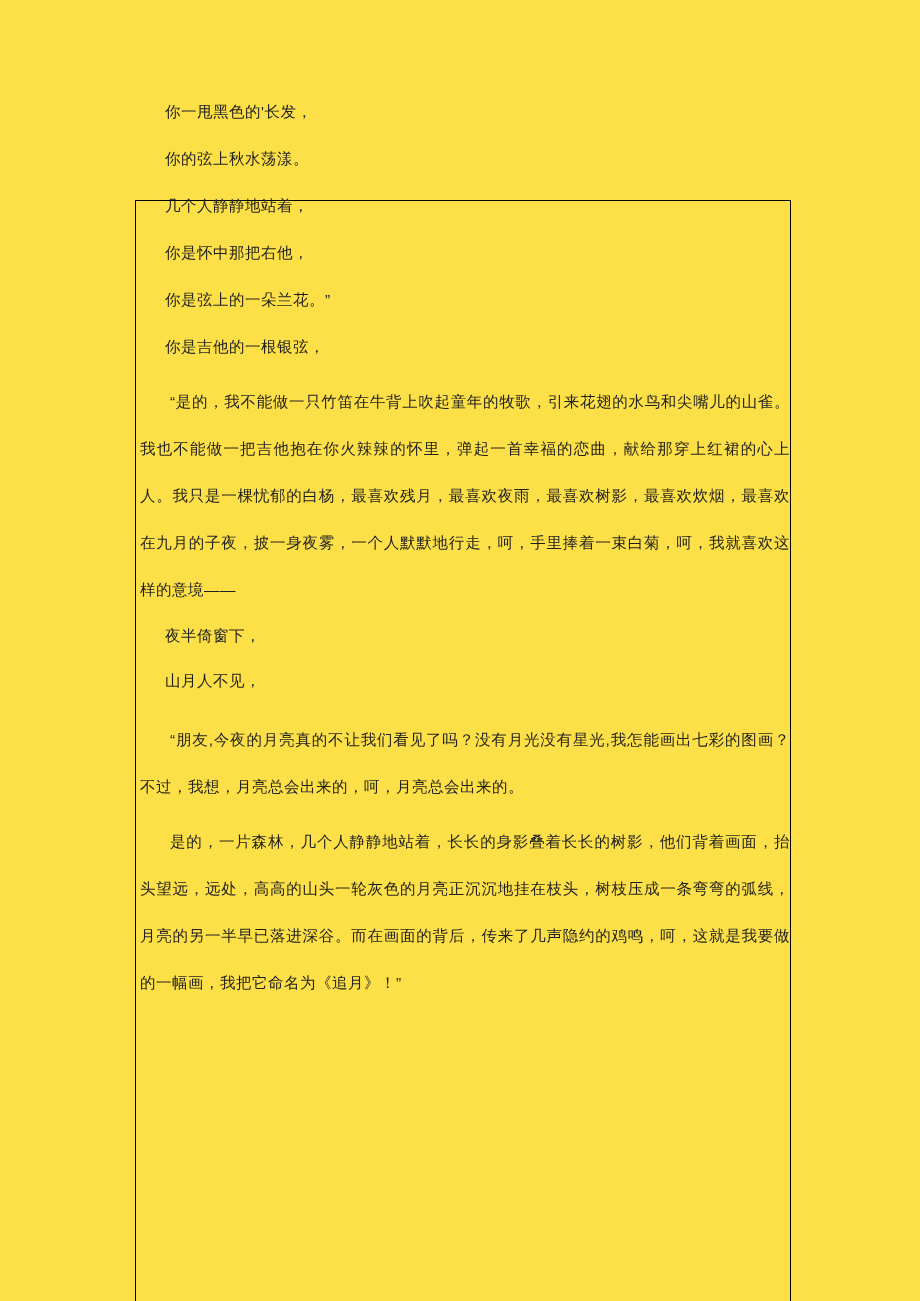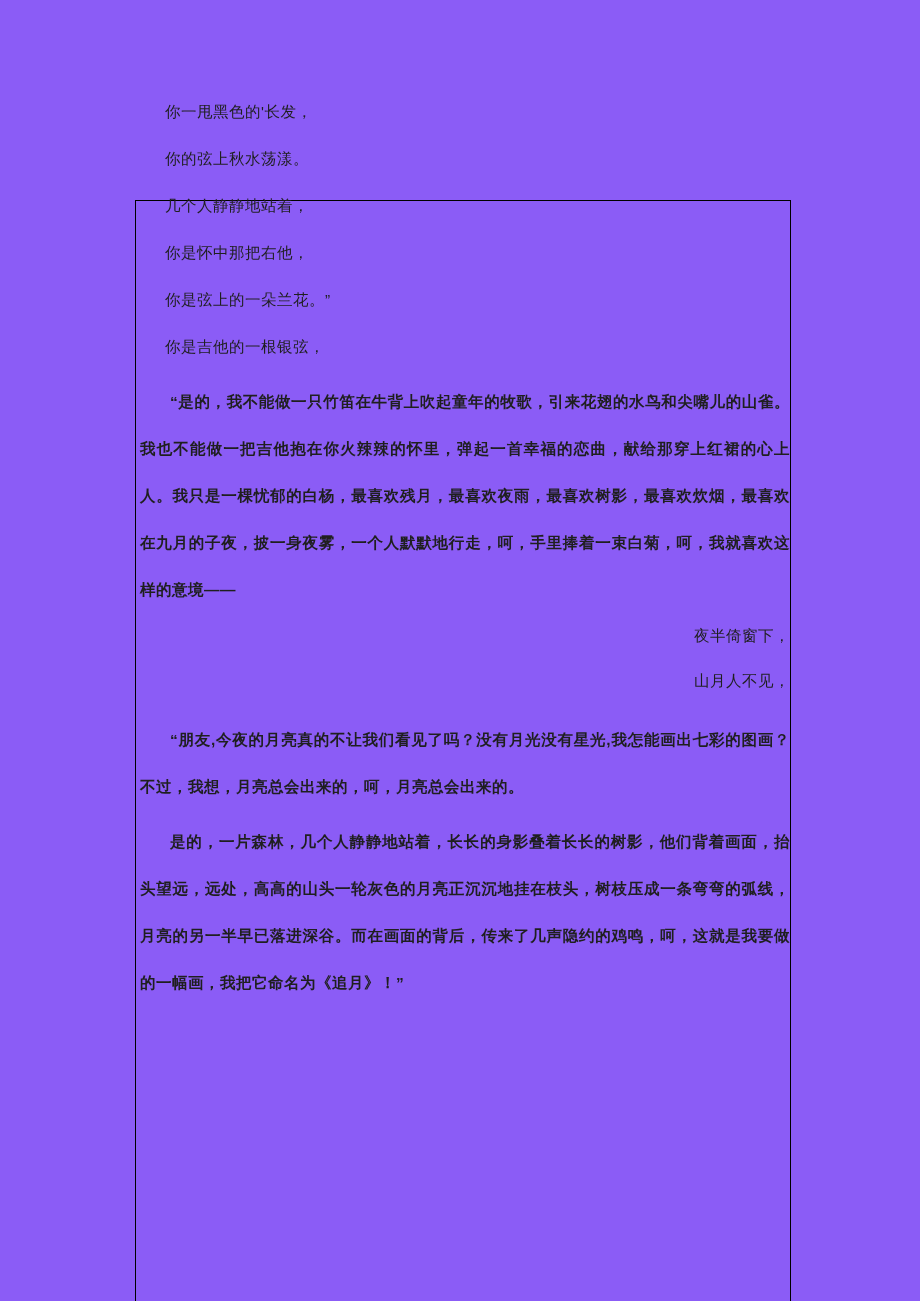--- a/index.html
+++ b/index.html
@@ -4,21 +4,21 @@
 <style>
   html, body {
     margin: 0;
     padding: 0;
     background: #ffffff;
   }
   .page {
     position: relative;
     width: 920px;
     height: 1301px;
-    background: #8b5cf6;
+    background: #fde047;
     overflow: hidden;
     font-family: "Liberation Sans", "DejaVu Sans", sans-serif;
     color: #1f1f1f;
   }
   .page-border {
     position: absolute;
     left: 135px;
     top: 200px;
     width: 656px;
     height: 1101px;
@@ -35,27 +35,25 @@
     font-size: 15.5px;
     line-height: 47px;
     letter-spacing: 0.5px;
   }
   .verse-line {
     padding-left: 25px;
     white-space: nowrap;
   }
   .verse-tight {
     line-height: 45px;
-    text-align: right;
   }
   .para {
     text-align: justify;
     text-indent: 30px;
     line-height: 47px;
-    font-weight: bold;
   }
   .gap-sm { margin-top: 8px; }
   .gap-md { margin-top: 13px; }
 </style>
 </head>
 <body>
 
 <div class="page">
 
   <div class="page-border"></div>

